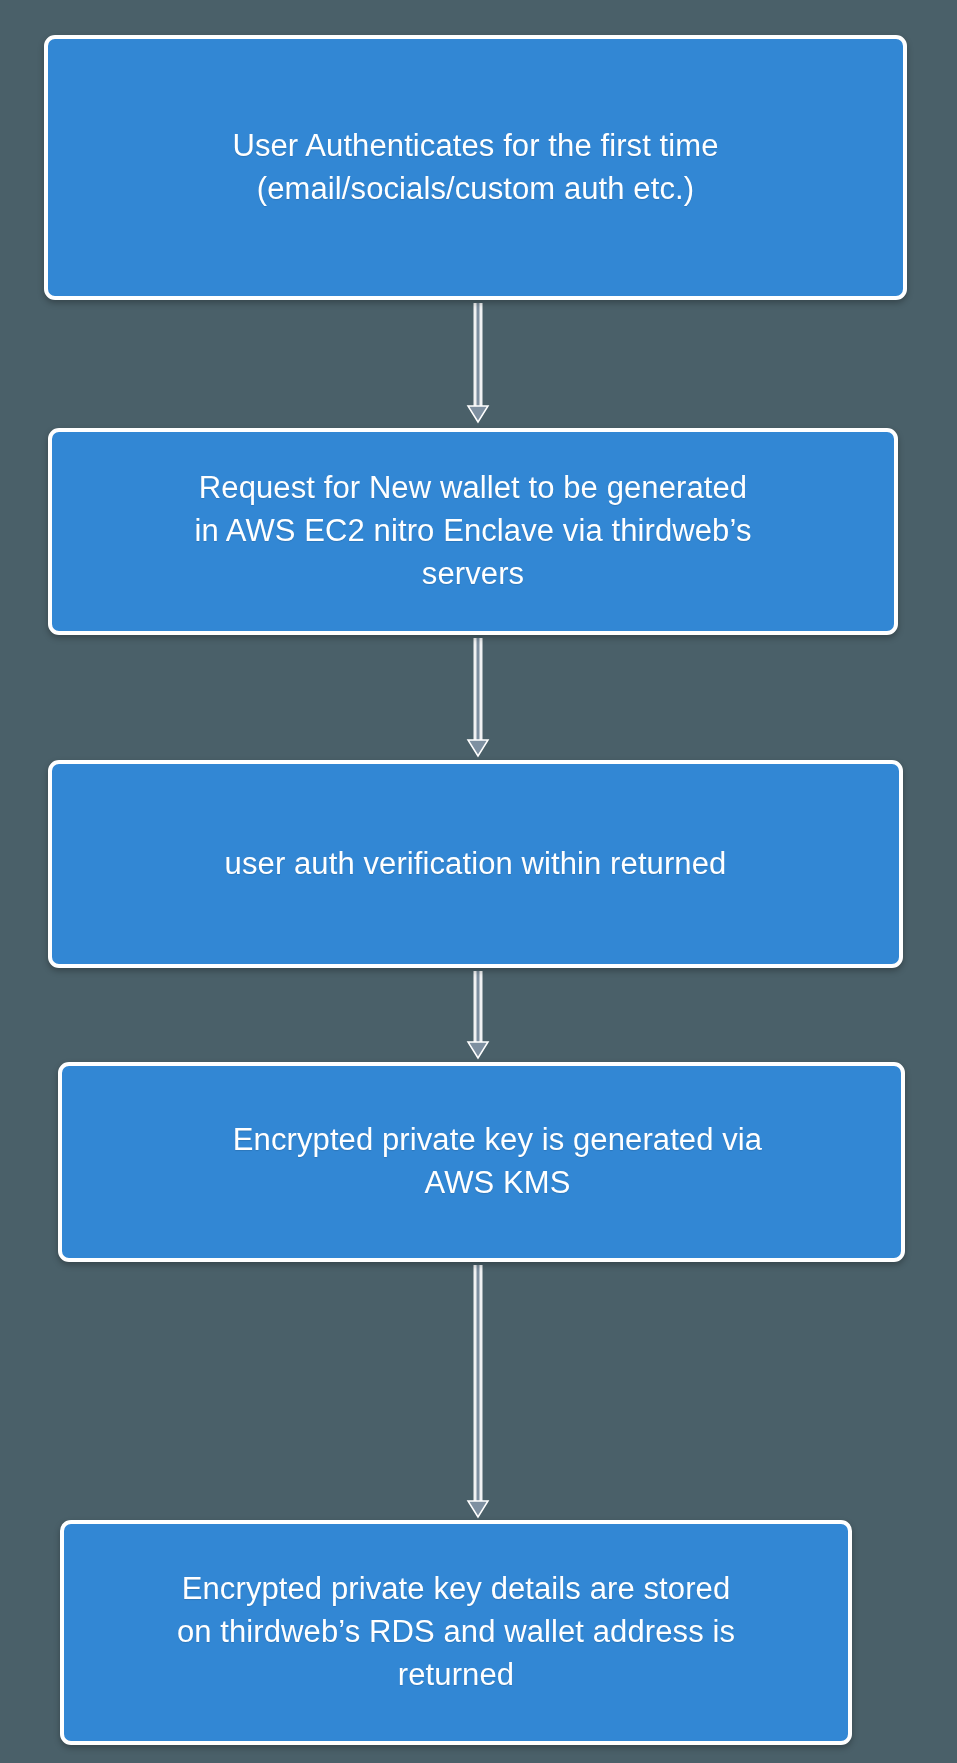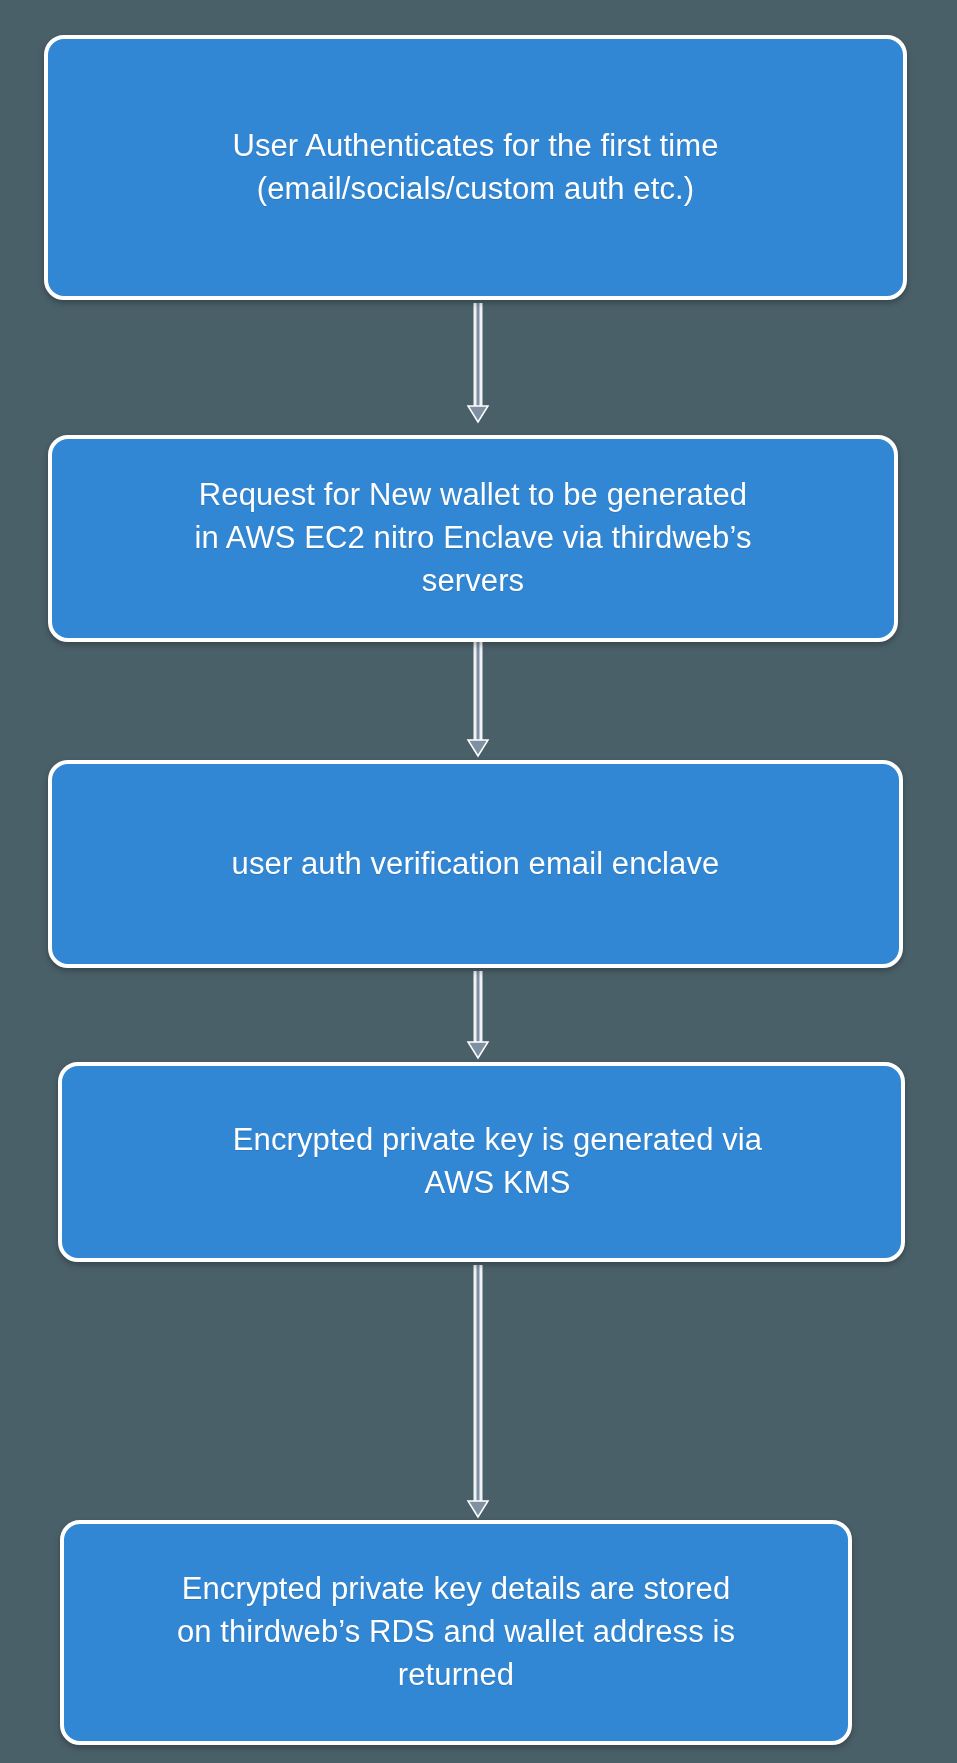--- a/index.html
+++ b/index.html
@@ -14,41 +14,41 @@
     background: #4a6069;
     overflow: hidden;
     font-family: "Liberation Sans", "DejaVu Sans", sans-serif;
   }
 
   .node {
     position: absolute;
     box-sizing: border-box;
     background: #3287d4;
     border: 4px solid #ffffff;
-    border-radius: 20px;
+    border-radius: 11px;
     box-shadow: 0 3px 6px rgba(0,0,0,0.28);
     display: flex;
     align-items: center;
     justify-content: center;
     padding: 0 16px;
   }
   .node-label {
     color: #ffffff;
     font-size: 31px;
     line-height: 1.38;
     text-align: center;
     letter-spacing: 0.1px;
     white-space: pre-line;
     text-shadow: 0 1px 1px rgba(0,0,0,0.12);
     font-stretch: condensed;
   }
 
   
   #node-1 { left: 44px;  top: 35px;   width: 863px; height: 265px; }
-  #node-2 { left: 48px;  top: 428px;  width: 850px; height: 207px; margin-top: 7px; }
+  #node-2 { left: 48px;  top: 428px;  width: 850px; height: 207px; }
   #node-3 { left: 48px;  top: 760px;  width: 855px; height: 208px; }
   #node-4 { left: 58px;  top: 1062px; width: 847px; height: 200px; padding-left: 48px; }
   #node-5 { left: 60px;  top: 1520px; width: 792px; height: 225px; }
 
   
   .connector {
     position: absolute;
     left: 0;
     top: 0;
     width: 957px;
@@ -109,21 +109,21 @@
 (email/socials/custom auth etc.)</span>
   </div>
 
   <div class="node" id="node-2">
     <span class="node-label">Request for New wallet to be generated
 in AWS EC2 nitro Enclave via thirdweb’s
 servers</span>
   </div>
 
   <div class="node" id="node-3">
-    <span class="node-label">user auth verification email enclave</span>
+    <span class="node-label">user auth verification within returned</span>
   </div>
 
   <div class="node" id="node-4">
     <span class="node-label">Encrypted private key is generated via
 AWS KMS</span>
   </div>
 
   <div class="node" id="node-5">
     <span class="node-label">Encrypted private key details are stored
 on thirdweb’s RDS and wallet address is

